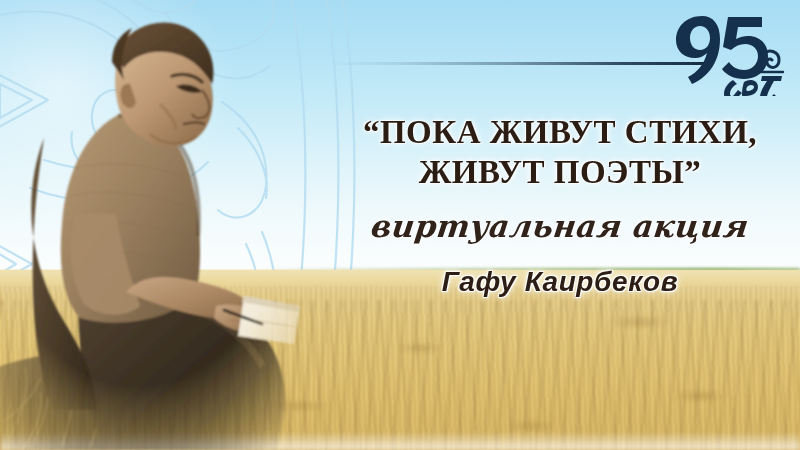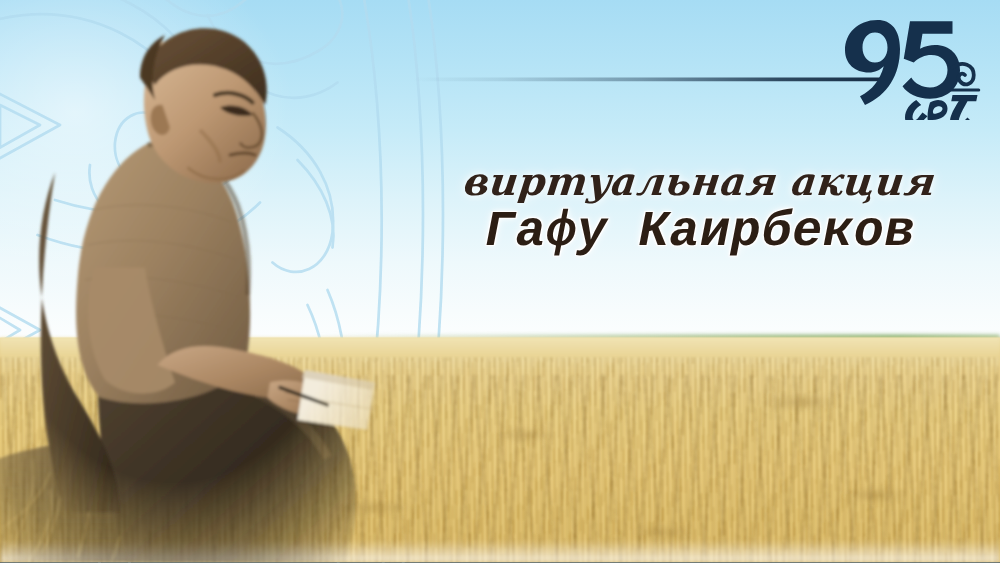--- a/index.html
+++ b/index.html
@@ -158,25 +158,25 @@
     font-size:31px;
     line-height:36px;
     color:#31221a;
     transform:skewX(-7deg);
     letter-spacing:.4px;
     text-shadow:
        0 0 5px rgba(255,255,255,.9),
        0 0 10px rgba(255,255,255,.75);
   }
   .author{
-    margin-top:3px;
-    font-family:Liberation Mono, monospace;
+    margin-top:18px;
+    font-family:Liberation Sans, sans-serif;
     font-style:italic;
     font-weight:700;
-    font-size:40px;
+    font-size:28px;
     line-height:40px;
     color:#2c1e14;
     letter-spacing:.6px;
     text-shadow:
        0 0 4px rgba(255,255,255,1),
        0 0 8px rgba(255,255,255,.95),
        1px 1px 0 rgba(255,255,255,.9),
       -1px -1px 0 rgba(255,255,255,.8),
        1px -1px 0 rgba(255,255,255,.8),
       -1px 1px 0 rgba(255,255,255,.8);
@@ -411,17 +411,21 @@
                  C 85 85 88 83 88 81 C 88 79 85 78 82 80 Z"></path>
         <path d="M 96 70 L 116 70 L 115 75 L 108 75 C 104 82 101 88 101 91
                  C 101 93 103 93 105 91 L 108 88 L 111 91 L 106 96
                  C 100 100 94 97 94 91 C 94 87 97 81 101 75 L 95 75 Z"></path>
         <path d="M 95 66 L 117 66" stroke="#15304c" stroke-width="2.4" fill="none" stroke-linecap="round"></path>
       </g>
     </svg>
   </div>
 
   <div class="textblock">
+    <div class="title">
+      <span>“ПОКА ЖИВУТ СТИХИ,</span>
+      <span class="ln2">ЖИВУТ ПОЭТЫ”</span>
+    </div>
     <div class="subtitle">виртуальная акция</div>
     <div class="author">Гафу Каирбеков</div>
   </div>
 
 </div>
 
 </body></html>

